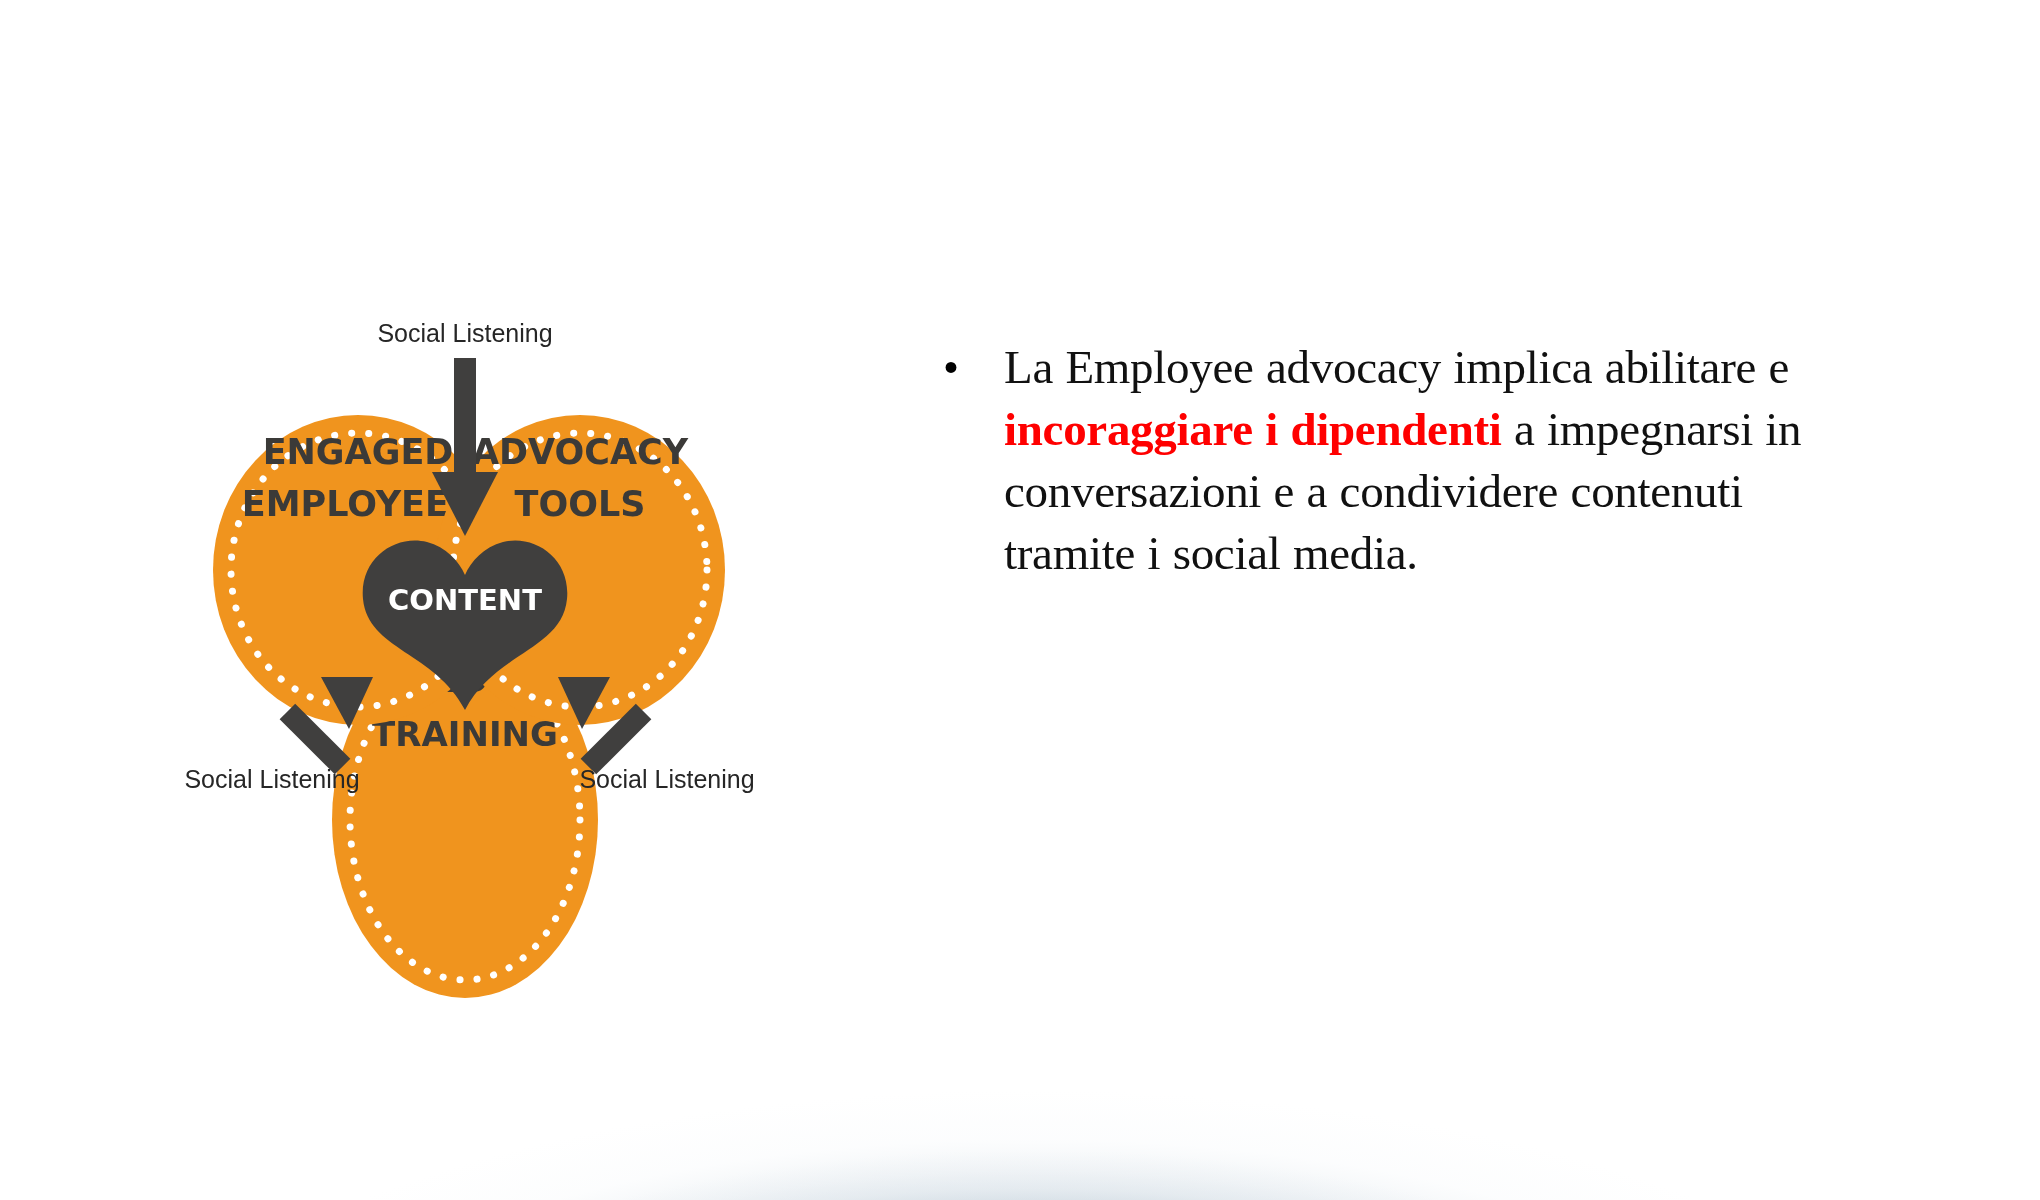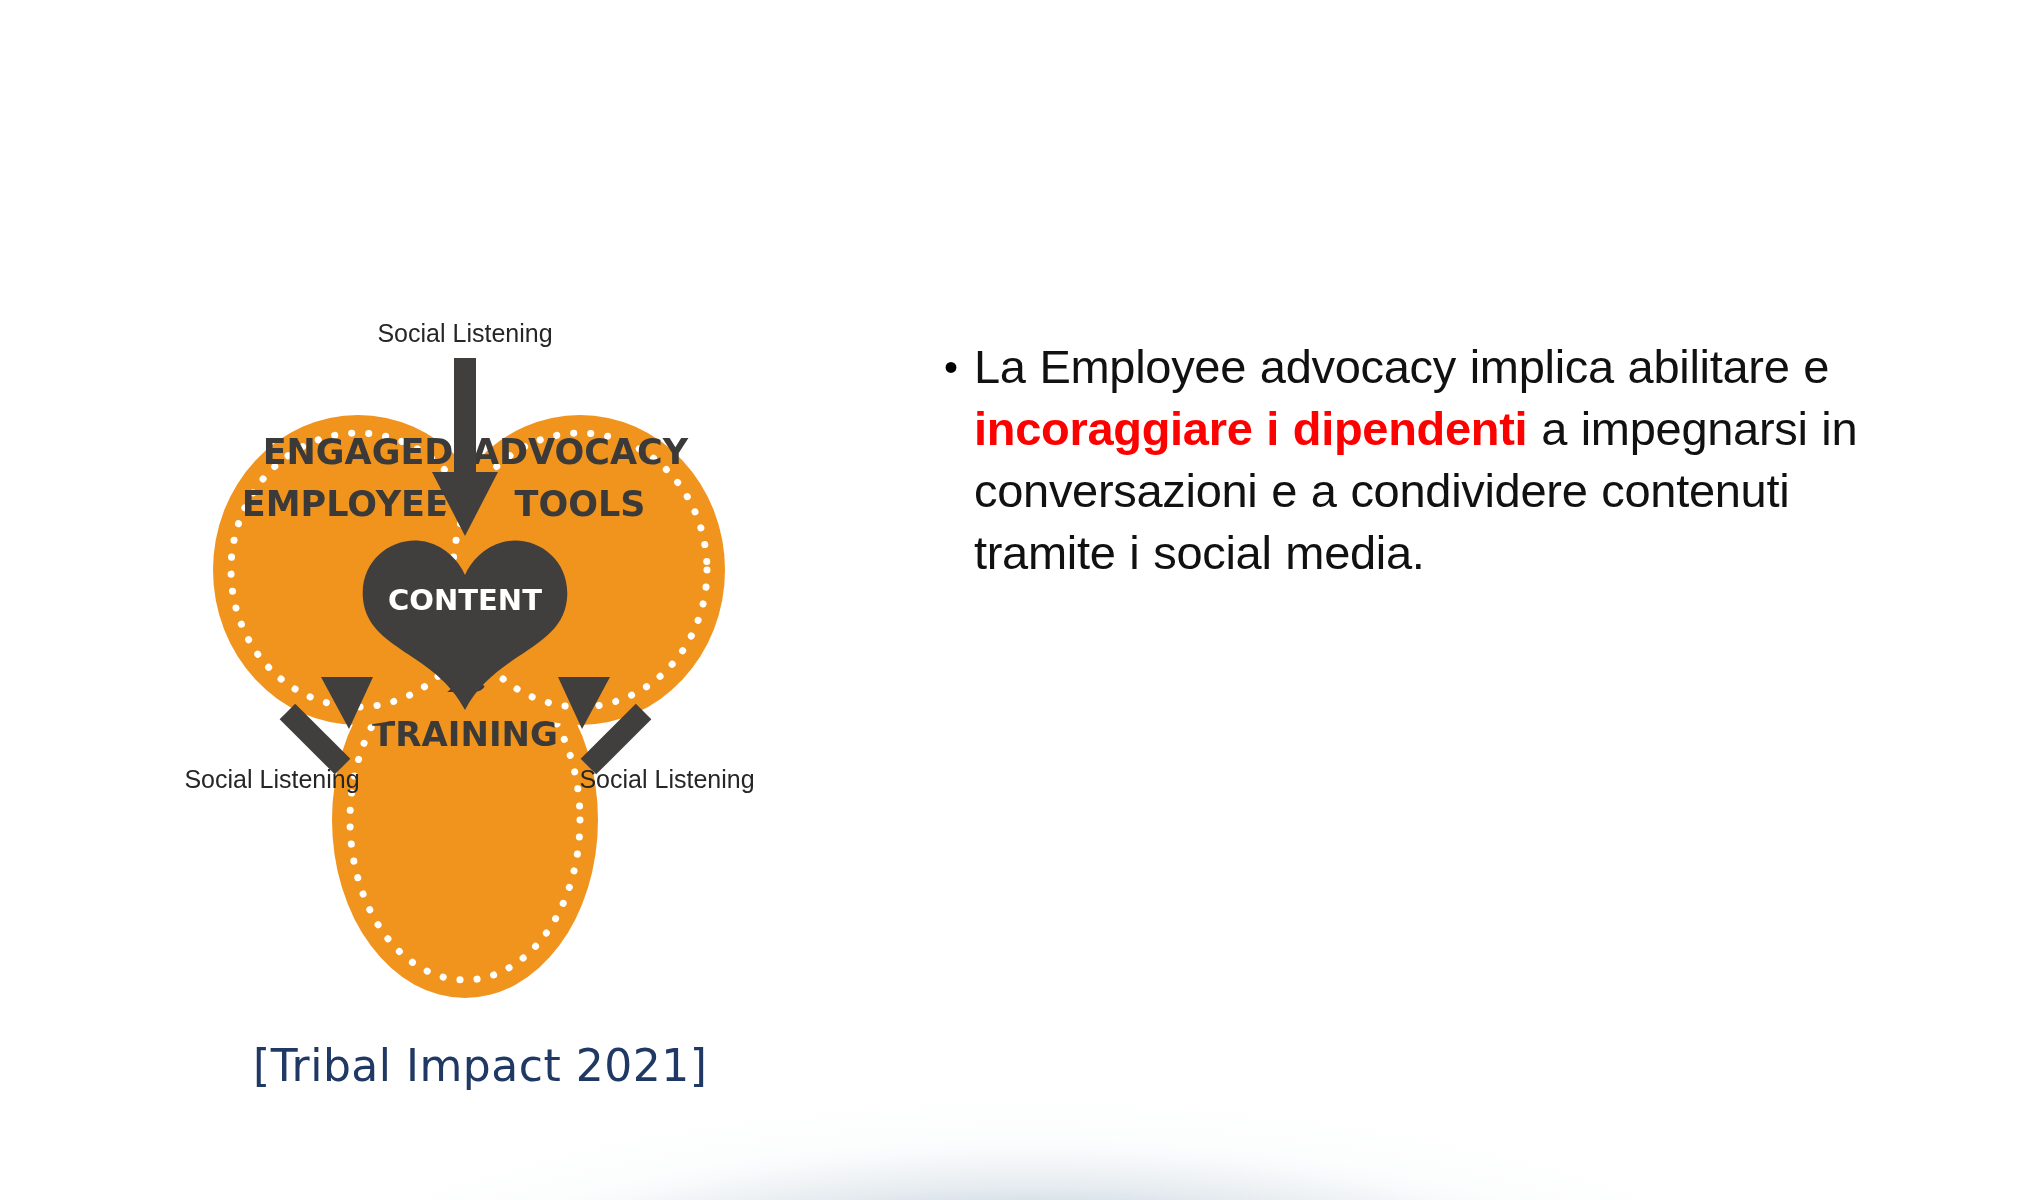--- a/index.html
+++ b/index.html
@@ -74,23 +74,24 @@
     color:#000;
     text-align:left;
     padding-left:14px;
     box-sizing:border-box;
   }
   .bullet-text{
     flex:1 1 auto;
     font-size:47px;
     line-height:62px;
     color:#111111;
-    font-family:Liberation Sans, sans-serif;
+    font-family:Liberation Serif, serif;
     letter-spacing:-0.3px;
     word-spacing:1px;
+    margin-left:30px;
   }
   .hl{color:#FF0000;font-weight:bold;}
 
   
   .citation{
     position:absolute;
     left:253px; top:1040px;
     font-size:44px;
     color:#1F3864;
     font-family:"DejaVu Sans", sans-serif;
@@ -182,15 +183,14 @@
 
   <div class="bullet-block">
     <div class="bullet-row">
       <div class="bullet-dot">•</div>
       <div class="bullet-text">
         <span>La Employee advocacy implica abilitare e </span><span class="hl">incoraggiare i dipendenti</span><span> a impegnarsi in conversazioni e a condividere contenuti tramite i social media.</span>
       </div>
     </div>
   </div>
 
-  <div class="citation">[Tribal Impact 2021]</div>
 
 </div>
 
 </body></html>

